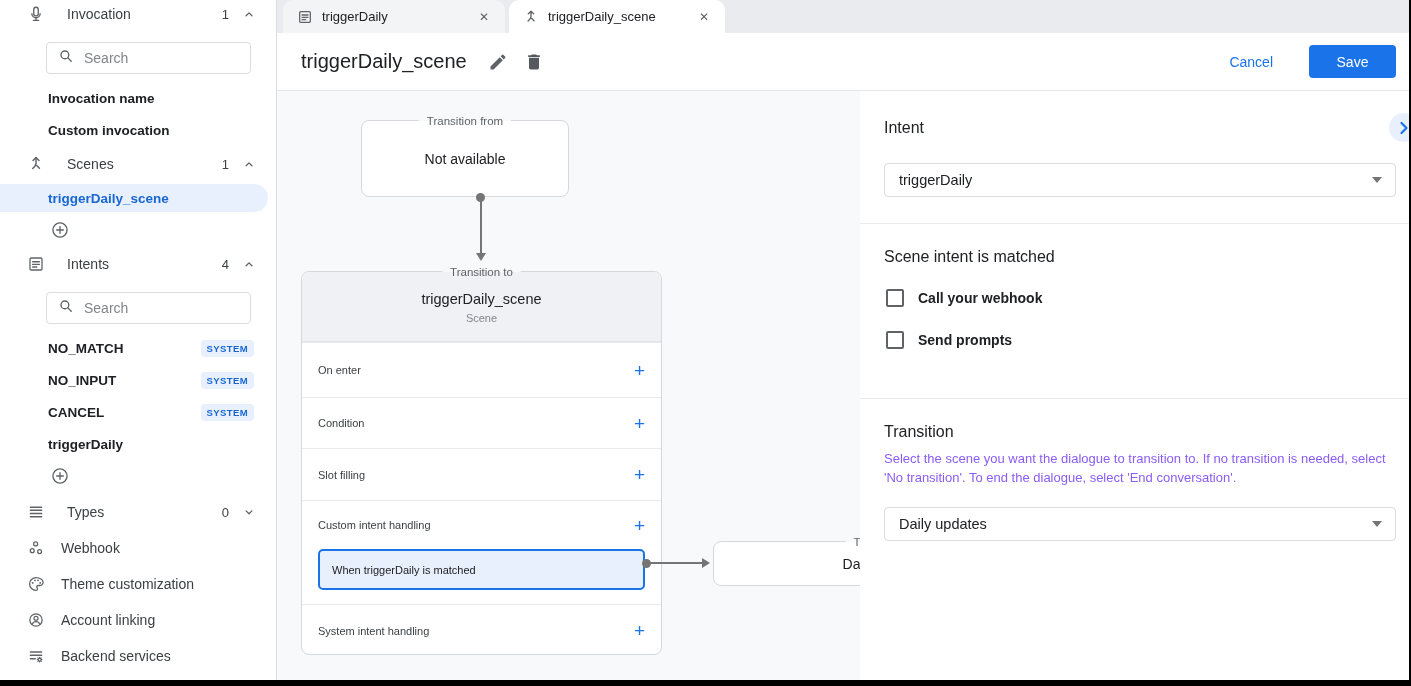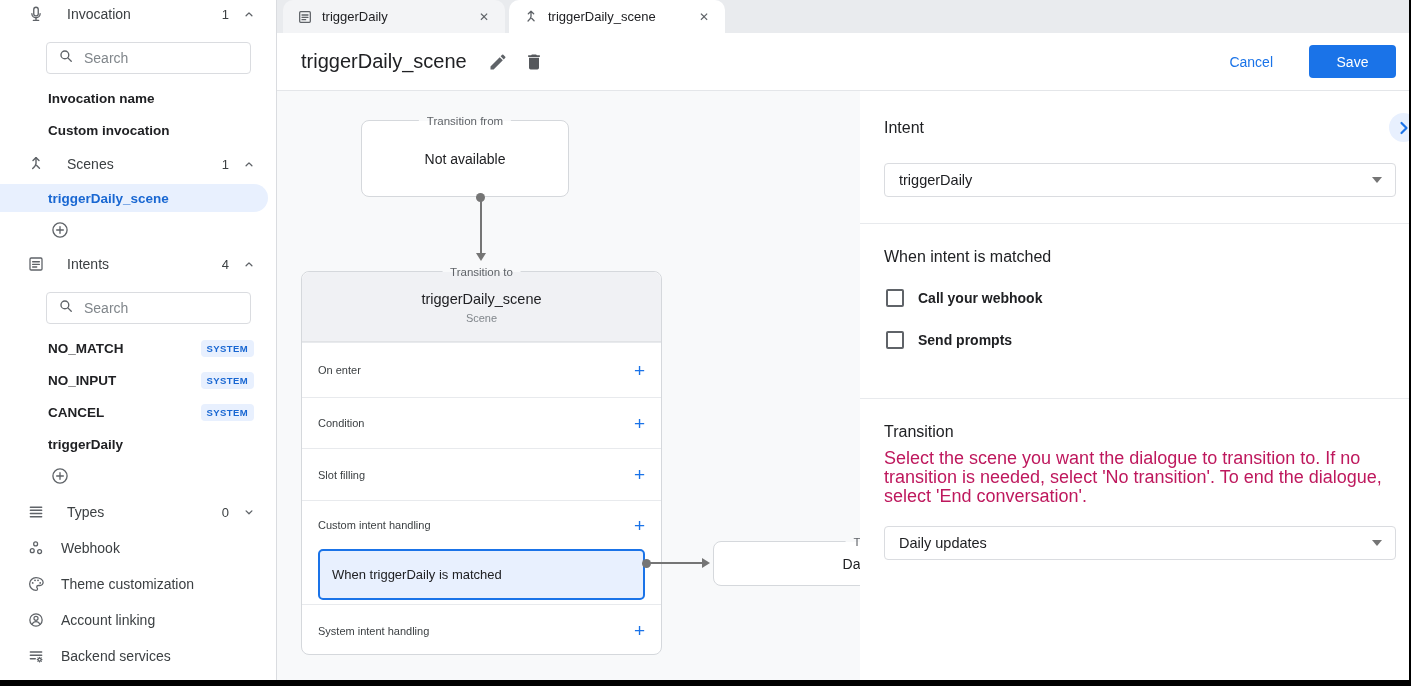--- a/index.html
+++ b/index.html
@@ -68,40 +68,40 @@
   .crow { display: flex; align-items: center; padding: 0 16px; border-top: 1px solid #e8eaed; }
   .crow:first-of-type { border-top: none; }
   .crow-label { font-size: 11px; color: #3c4043; flex: 1; }
   .plus-glyph { color: #1a73e8; font-size: 19px; font-weight: 400; cursor: pointer; line-height: 1; }
   .r-onenter { height: 55px; }
   .r-cond { height: 51px; }
   .r-slot { height: 52px; }
   .r-system { height: 52px; }
   .r-custom { height: 104px; display: block; border-top: 1px solid #e8eaed; padding: 0; }
   .r-custom-top { display: flex; align-items: center; height: 48px; padding: 0 16px; }
-  .intent-item { margin: 0 16px; height: 51px; background: #e8f0fe; border: 2px solid #1a73e8; border-radius: 5px; display: flex; align-items: center; padding-left: 12px; font-size: 13px; color: #202124; cursor: pointer; }
+  .intent-item { margin: 0 16px; height: 41px; background: #e8f0fe; border: 2px solid #1a73e8; border-radius: 5px; display: flex; align-items: center; padding-left: 12px; font-size: 11px; color: #202124; cursor: pointer; }
 
   .box-target { left: 436px; top: 450px; width: 344px; height: 45px; display: flex; align-items: center; justify-content: center; }
   .box-target .fbtext { font-size: 14px; color: #202124; }
 
   
   .panel { flex: 1; background: #fff; position: relative; overflow: hidden; }
   .collapse-btn { position: absolute; right: -7px; top: 22px; width: 29px; height: 29px; border-radius: 50%; background: #e8f0fe; display: flex; align-items: center; justify-content: center; cursor: pointer; z-index: 5; }
   .pheading { font-size: 16px; color: #202124; margin: 28px 0 0 24px; font-weight: 400; }
   .pselect { margin: 26px 15px 0 24px; height: 34px; border: 1px solid #dadce0; border-radius: 4px; display: flex; align-items: center; justify-content: space-between; padding: 0 13px 0 14px; font-size: 14.5px; color: #202124; cursor: pointer; background: #fff; }
   .caret { width: 0; height: 0; border-left: 5px solid transparent; border-right: 5px solid transparent; border-top: 6px solid #757575; }
   .pdivider { height: 1px; background: #e8eaed; }
   .pdiv1 { margin-top: 26px; }
   .pdiv2 { margin-top: 49px; }
   .cbrow { display: flex; align-items: center; margin-left: 26px; cursor: pointer; }
   .cb1 { margin-top: 23px; }
   .cb2 { margin-top: 24px; }
   .cbox { width: 18px; height: 18px; border: 2px solid #5f6368; border-radius: 2px; background: #fff; }
   .cblabel { margin-left: 14px; font-size: 14px; font-weight: 700; color: #202124; }
-  .pdesc { margin: 8px 24px 0 24px; font-size: 18px; line-height: 19px; color: #be185d; max-width: 532px; }
+  .pdesc { margin: 8px 24px 0 24px; font-size: 13px; line-height: 19px; color: #8b5cf6; max-width: 532px; }
   .psel2 { margin-top: 20px; }
 </style>
 </head>
 <body>
 
 <div class="app">
 
   <aside class="sidebar">
 
     <div class="srow" style="margin-top:0">
@@ -400,21 +400,21 @@
         </div>
 
         <div class="pheading">Intent</div>
         <div class="pselect">
           <span>triggerDaily</span>
           <span class="caret"></span>
         </div>
 
         <div class="pdivider pdiv1"></div>
 
-        <div class="pheading" style="margin-top:24px">When intent is matched</div>
+        <div class="pheading" style="margin-top:24px">Scene intent is matched</div>
 
         <div class="cbrow cb1">
           <span class="cbox"></span>
           <span class="cblabel">Call your webhook</span>
         </div>
         <div class="cbrow cb2">
           <span class="cbox"></span>
           <span class="cblabel">Send prompts</span>
         </div>
 

